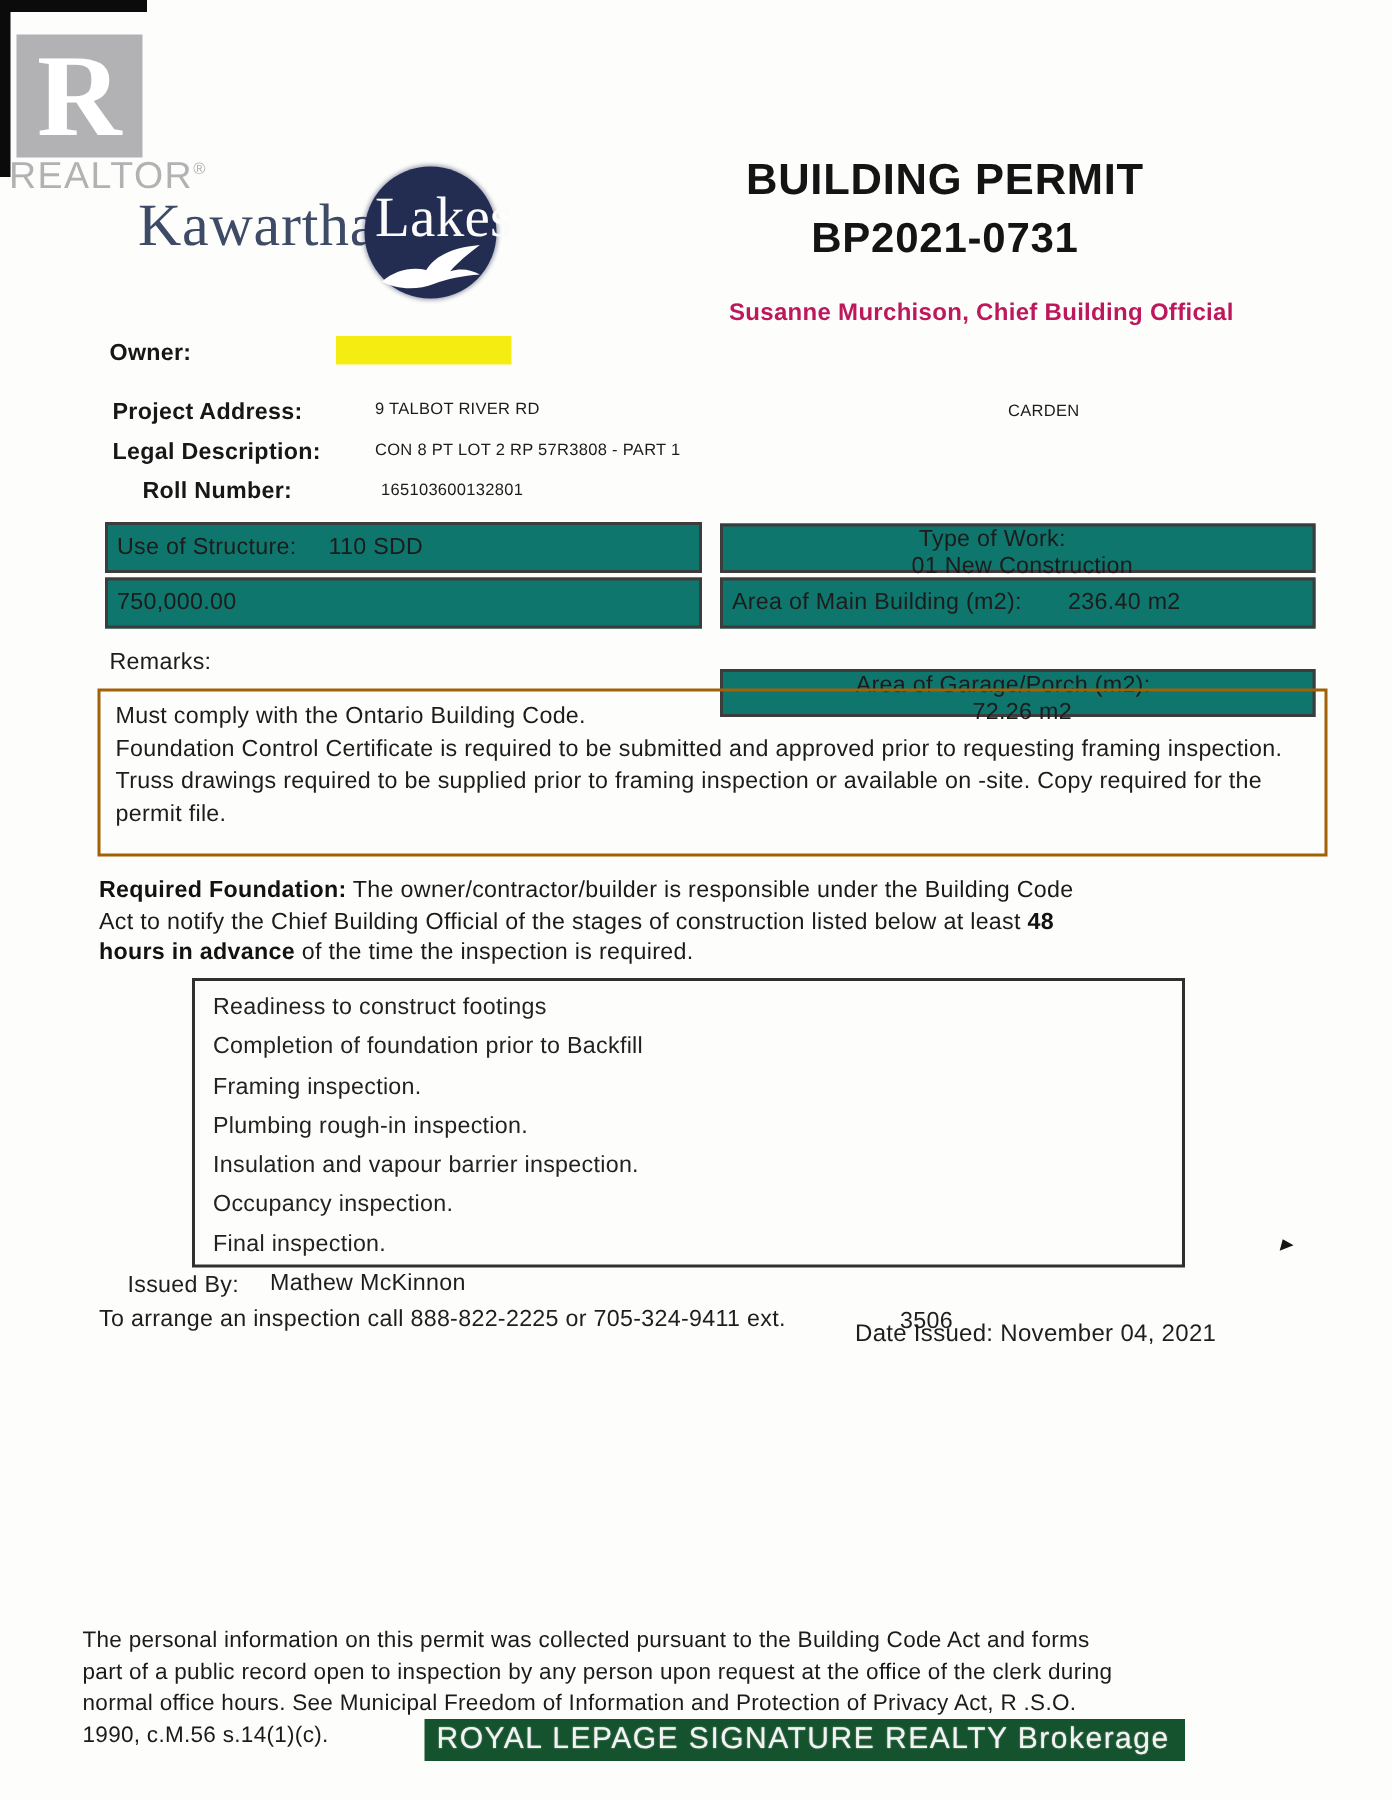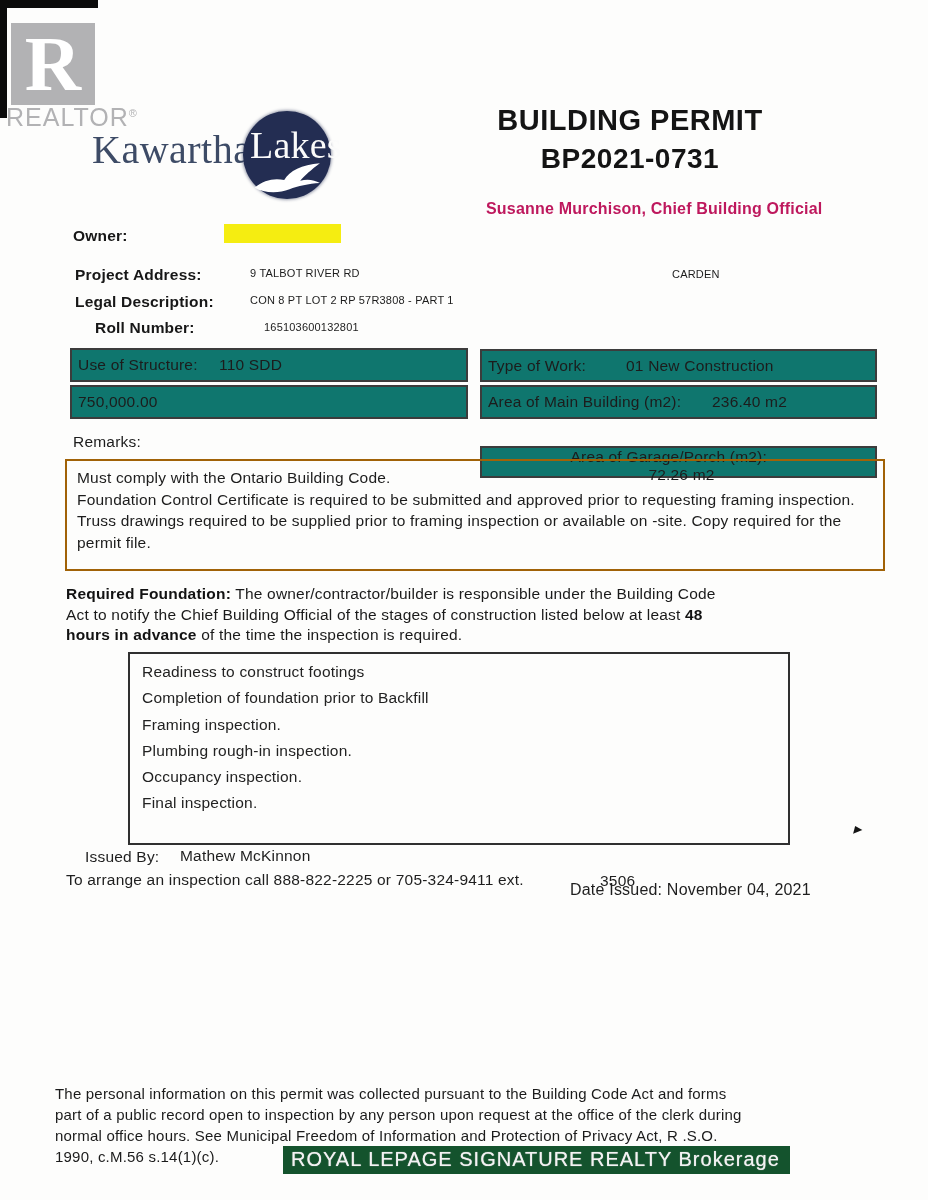--- a/index.html
+++ b/index.html
@@ -57,30 +57,30 @@
   .lbl{font-weight:bold;font-size:15.5px;color:#171717;}
   .val{font-size:11px;color:#1c1c1c;}
   .owner-label{left:73px;top:227px;}
   .owner-highlight{left:224px;top:224px;width:117px;height:19px;background:#f5ed11;}
   .row-addr-l{left:75px;top:266px;}
   .row-addr-v{left:250px;top:267px;}
   .row-ward{left:672px;top:268px;}
   .row-legal-l{left:75px;top:293px;}
   .row-legal-v{left:250px;top:294px;}
   .row-roll-l{left:75px;top:319px;margin-left:20px;}
-  .row-roll-v{left:264px;top:321px;}
+  .row-roll-v{left:254px;top:321px;}
   
   .fieldbox{
     border:2px solid #3c3c3c;background:#0f766e;
     display:flex;align-items:center;font-size:15.5px;color:#1c1c1c;
     padding-left:6px;box-sizing:border-box;
   }
   .fb-use{left:70px;top:348px;width:398px;height:34px;}
   .fb-val{left:70px;top:385px;width:398px;height:34px;}
-  .fb-work{left:480px;top:349px;width:397px;height:33px;}
+  .fb-work{left:480px;top:349px;width:397px;height:33px;flex-direction:column;}
   .fb-main{left:480px;top:385px;width:397px;height:34px;}
   .fb-gar{left:480px;top:446px;width:397px;height:32px;flex-direction:column;}
   .fb-label{flex:0 0 auto;}
   .fb-use .fb-label{width:141px;}
   .fb-val .fb-label{width:262px;}
   .fb-work .fb-label{width:138px;}
   .fb-main .fb-label{width:224px;}
   .fb-gar .fb-label{width:222px;}
   
   .remarks-label{left:73px;top:433px;font-size:15.5px;}
@@ -186,20 +186,21 @@
   <p>Truss drawings required to be supplied prior to framing inspection or available on -site.  Copy required for the permit file.</p>
 </div>
 
 <div class="abs req-para"><b>Required Foundation:</b><span>  The owner/contractor/builder is responsible under the Building Code Act to notify the Chief Building Official of the stages of construction listed below at least </span><b>48 hours in advance</b><span> of the time the inspection is required.</span></div>
 
 <div class="abs insp-box">
   <div class="insp-item">Readiness to construct footings</div>
   <div class="insp-item">Completion of foundation prior to Backfill</div>
   <div class="insp-item">Framing inspection.</div>
   <div class="insp-item">Plumbing rough-in inspection.</div>
+  <div class="insp-item">Insulation and vapour barrier inspection.</div>
   <div class="insp-item">Occupancy inspection.</div>
   <div class="insp-item">Final inspection.</div>
 </div>
 
 <div class="abs cursor-mark"></div>
 
 <div class="abs issued-l">Issued By:</div>
 <div class="abs issued-v">Mathew McKinnon</div>
 <div class="abs date-issued">Date Issued: November 04, 2021</div>
 <div class="abs phone-line">To arrange an inspection call 888-822-2225 or 705-324-9411 ext.</div>

